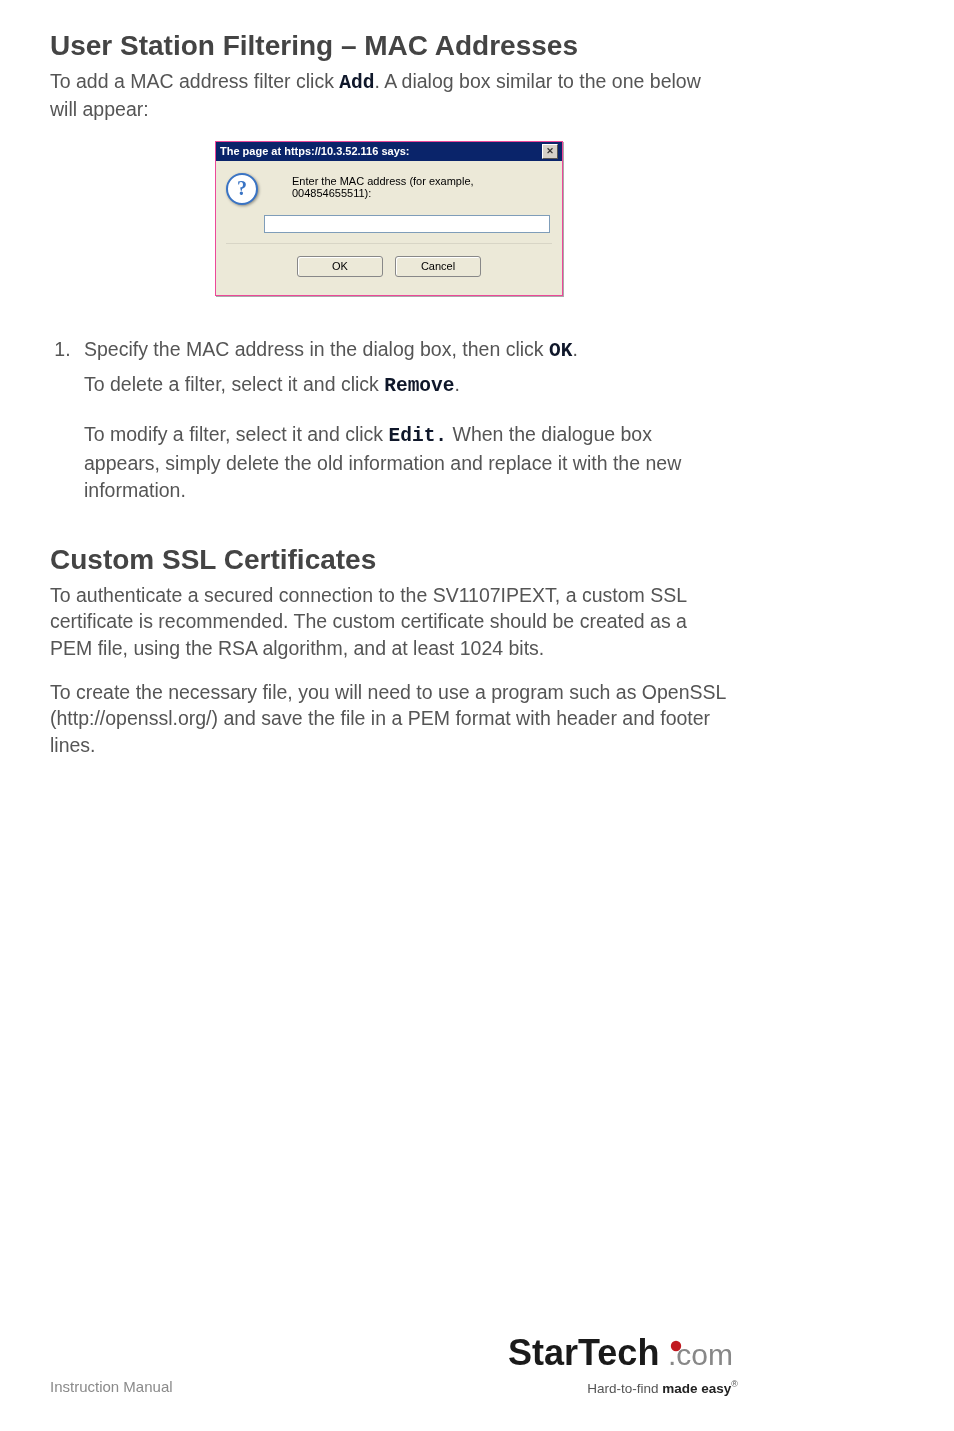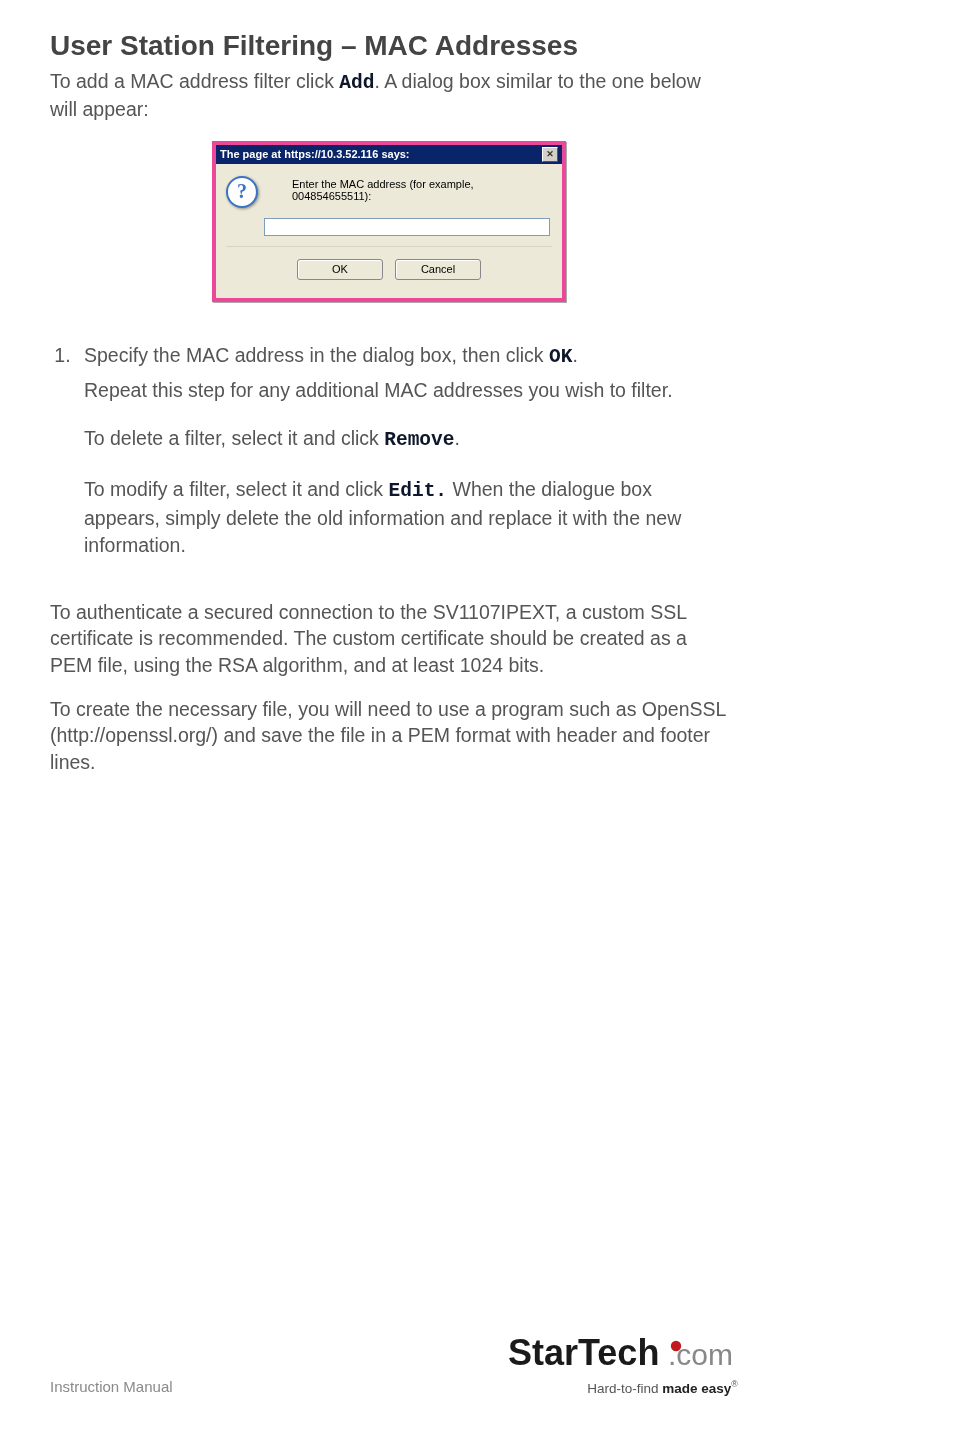--- a/index.html
+++ b/index.html
@@ -33,21 +33,21 @@
     color: #555;
   }
   .dialog-wrap {
     width: 100%;
     display: flex;
     justify-content: center;
     margin: 10px 0 40px 0;
   }
   .dialog {
     width: 346px;
-    border: 4px solid #ec4899;
+    border: 1px solid #ec4899;
     background: #ece9d8;
     font-family: Tahoma, sans-serif;
     font-size: 11px;
     color: #000;
     box-shadow: 1px 1px 0 #aaa;
   }
   .dialog .titlebar {
     background: #0a246a;
     color: #fff;
     font-weight: 700;
@@ -208,30 +208,30 @@
           <button class="winbtn">OK</button>
           <button class="winbtn">Cancel</button>
         </div>
       </div>
     </div>
   </div>
 
   <ol class="steps">
     <li>
       <span>Specify the MAC address in the dialog box, then click </span><span class="b">OK</span><span>.</span>
-      <p>Repeat this step for any additional MAC addresses you wish to filter.</p>
       <p>
         <span>To delete a filter, select it and click </span><span class="b">Remove</span><span>.</span>
       </p>
       <p style="max-width:640px;">
         <span>To modify a filter, select it and click </span><span class="b">Edit.</span><span> When the dialogue box appears, simply delete the old information and replace it with the new information.</span>
       </p>
     </li>
   </ol>
 
+  <h2 class="section section2">Custom SSL Certificates</h2>
   <p class="lead">To authenticate a secured connection to the SV1107IPEXT, a custom SSL certificate is recommended. The custom certificate should be created as a PEM file, using the RSA algorithm, and at least 1024 bits.</p>
   <p class="lead">To create the necessary file, you will need to use a program such as OpenSSL (http://openssl.org/) and save the file in a PEM format with header and footer lines.</p>
 
   <div class="footer">
     <div class="left">Instruction Manual</div>
     <div class="logo">
       <svg width="230" height="42" viewBox="0 0 230 42">
         <text x="0" y="32" font-family="Arial, Helvetica, sans-serif" font-size="36" font-weight="700" fill="#1a1a1a">StarTech</text>
         <circle cx="168" cy="13" r="5.2" fill="#c11920"></circle>
         <text x="160" y="32" font-family="Arial, Helvetica, sans-serif" font-size="30" font-weight="400" fill="#888">.com</text>

